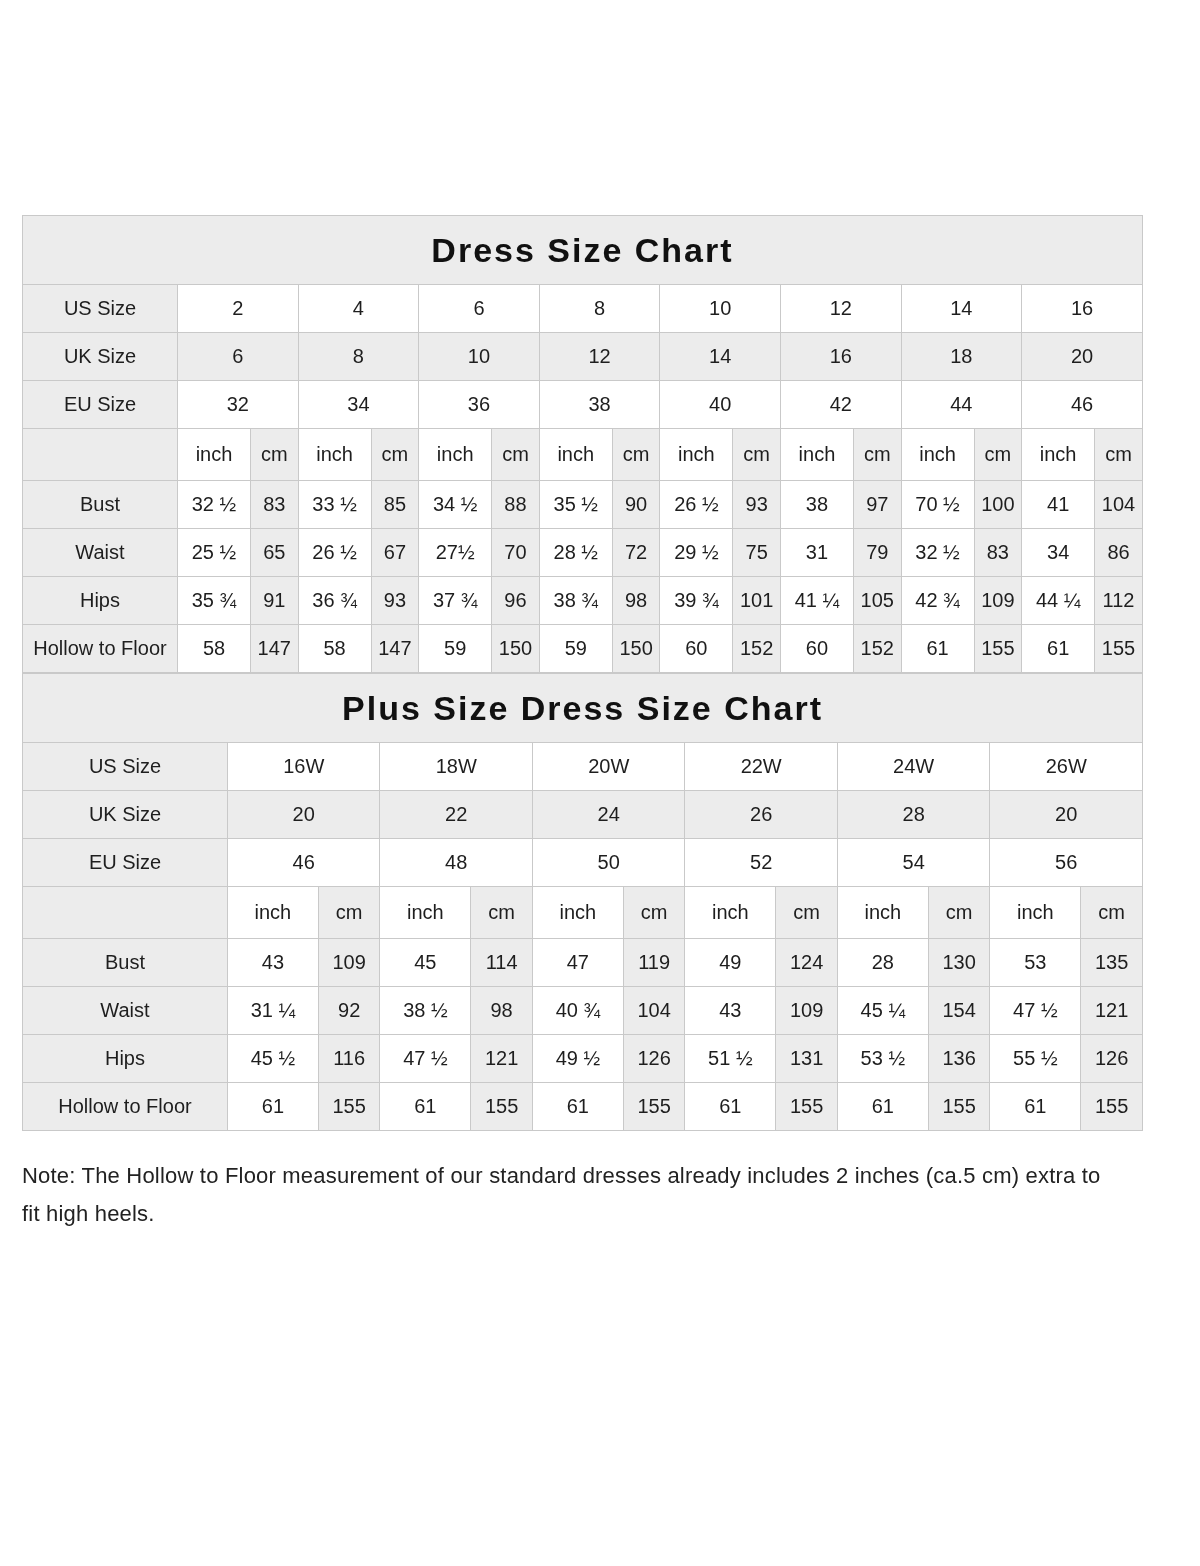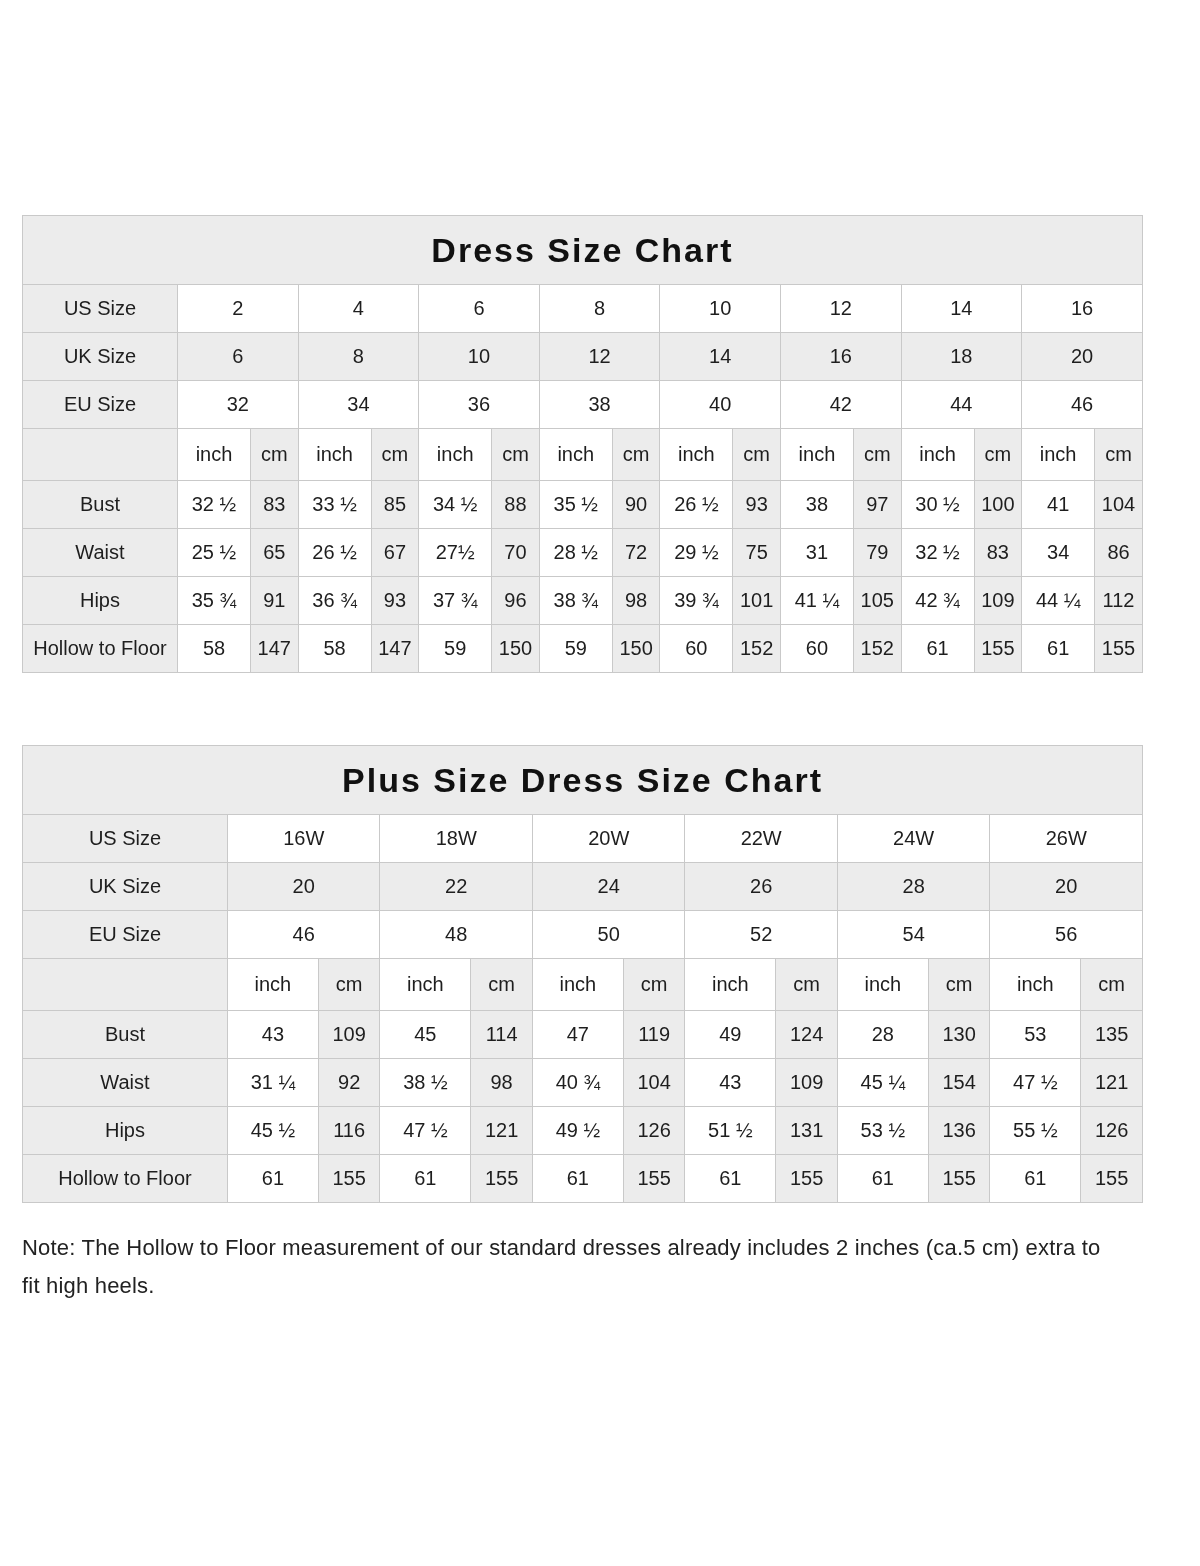--- a/index.html
+++ b/index.html
@@ -42,21 +42,20 @@
     background: #ececec;
     color: #111111;
   }
   table.chart td.shade {
     background: #ececec;
   }
   table.chart tr.units-row td {
     height: 51px;
   }
   table.t2 {
-    margin-top: 72px;
   }
   .note {
     margin-top: 26px;
     width: 1120px;
     font-size: 22px;
     color: #222222;
     letter-spacing: 0.2px;
   }
   .note div {
     line-height: 38px;
@@ -150,21 +149,21 @@
           <td>33 ½</td>
           <td class="shade">85</td>
           <td>34 ½</td>
           <td class="shade">88</td>
           <td>35 ½</td>
           <td class="shade">90</td>
           <td>26 ½</td>
           <td class="shade">93</td>
           <td>38</td>
           <td class="shade">97</td>
-          <td>30 ½</td>
+          <td>70 ½</td>
           <td class="shade">100</td>
           <td>41</td>
           <td class="shade">104</td>
         </tr>
         <tr>
           <td class="shade">Waist</td>
           <td>25 ½</td>
           <td class="shade">65</td>
           <td>26 ½</td>
           <td class="shade">67</td>

